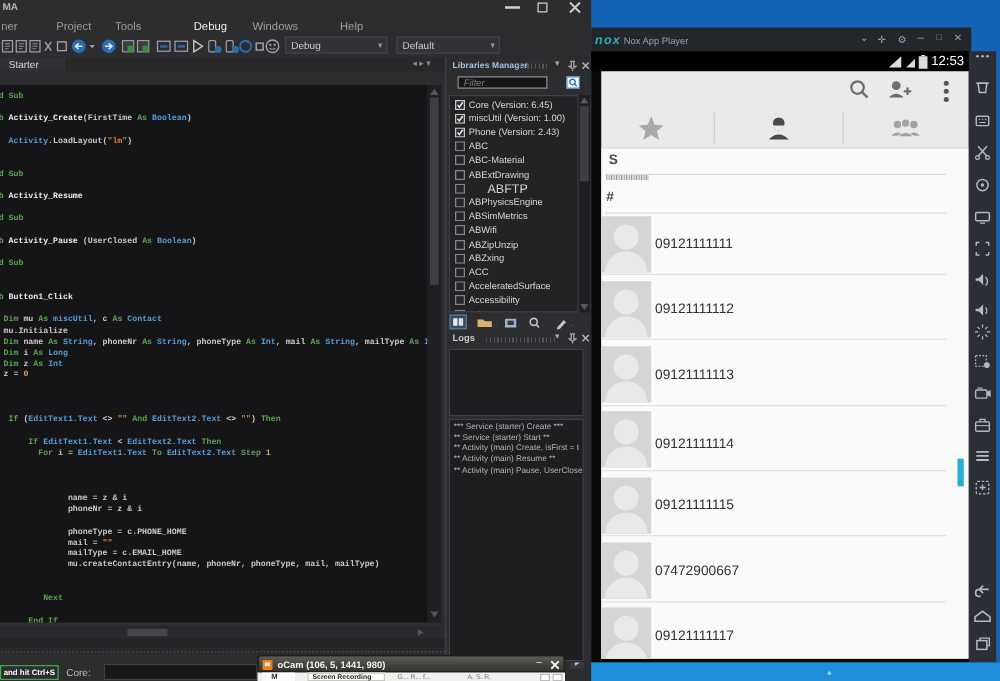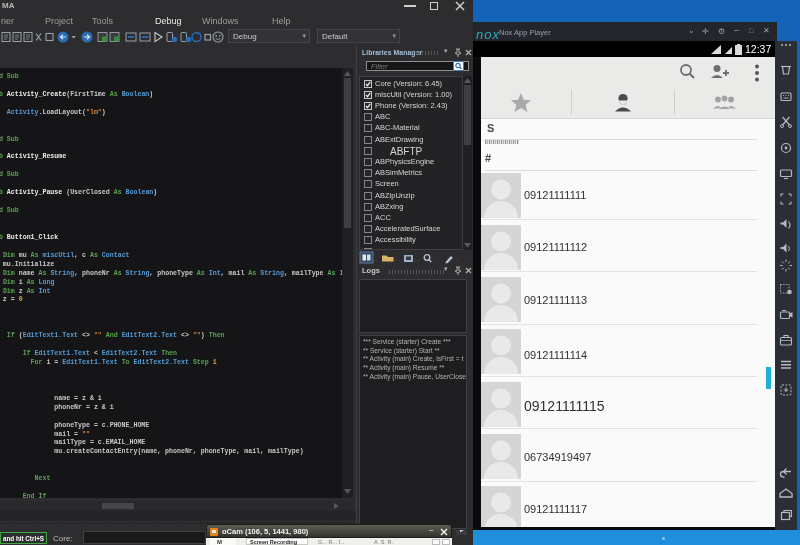--- a/index.html
+++ b/index.html
@@ -55,20 +55,25 @@
         <circle cx="188.5" cy="11.5" r="2.8" fill="#2a6cb4"></circle>
         <circle cx="196.5" cy="9" r="4.5" fill="none" stroke="#2a6cb4" stroke-width="1.4"></circle>
         <path d="M196.5 4.5 l2 1.6" stroke="#2a6cb4" stroke-width="1.4"></path>
         <rect x="205" y="6.5" width="5.5" height="5.5" fill="none" stroke="#9aa1a9" stroke-width="1.2"></rect>
         <circle cx="218" cy="9" r="5" fill="none" stroke="#9aa1a9" stroke-width="1.1"></circle>
         <circle cx="216.2" cy="7.8" r="0.9" fill="#9aa1a9"></circle>
         <circle cx="219.8" cy="7.8" r="0.9" fill="#9aa1a9"></circle>
         <path d="M215.5 10.5 q2.5 1.8 5 0" stroke="#9aa1a9" stroke-width="0.9" fill="none"></path>
       </svg><div class="abs" style="left:228px;top:1px;width:82px;height:14px;background:#333337;border:1px solid #434346;color:#cccccc;font-size:8px;padding:2px 0 0 4px">Debug<span style="position:absolute;right:3px;top:2px;color:#999;font-size:7px">▾</span></div><div class="abs" style="left:317px;top:1px;width:83px;height:14px;background:#333337;border:1px solid #434346;color:#cccccc;font-size:8px;padding:2px 0 0 4px">Default<span style="position:absolute;right:3px;top:2px;color:#999;font-size:7px">▾</span></div></div>
 
+  <div class="abs" style="left:0;top:46px;width:356px;height:11px;background:#28282b">
+    <div class="abs" style="left:0;top:0;width:52px;height:11px;background:#313135"></div>
+    <span class="abs" style="left:7px;top:1px;color:#d8d8d8;font-size:8px">Starter</span>
+    <span class="abs" style="left:330px;top:1px;color:#8a8a8a;font-size:7px">◂ ▸ ▾</span>
+  </div>
 
 
   <div class="abs" style="left:0;top:68px;width:342px;height:430px;background:#151517;overflow:hidden">
     <pre class="mono" id="code" style="position:absolute;left:-9px;top:5px;font-size:6.6px;line-height:8.93px;font-weight:bold;color:#c8c8c8"><span style="color:#5aa152">End Sub</span>
 
 <span style="color:#5aa152">Sub</span> <span style="color:#ececec">Activity_Create</span>(FirstTime <span style="color:#5aa152">As</span> <span style="color:#569cd6">Boolean</span>)
 
     <span style="color:#569cd6">Activity</span>.LoadLayout(<span style="color:#d0833c">"lm"</span>)
 
 
@@ -143,21 +148,21 @@
     <span class="abs" style="left:5px;top:2.5px;color:#a6c0dd;font-size:6.8px;font-weight:bold;letter-spacing:0.1px">Libraries Manager</span>
     <div class="abs" style="left:59px;top:5px;width:24px;height:4px;background-image:repeating-linear-gradient(90deg,#55555a 0 1px,transparent 1px 3px)"></div>
     <span class="abs" style="left:87px;top:1px;color:#a8a8a8;font-size:7px">▾</span>
     <svg class="abs" style="left:97px;top:2px" width="8" height="9">
         <path d="M2 1 h4 M3 1 v4 h-2 l3 2 3 -2 h-2 v-4 M4 7 v2" stroke="#a8a8a8" stroke-width="1" fill="none" transform="rotate(0 4 4)"></path>
       </svg>
     <svg class="abs" style="left:108px;top:3px" width="7" height="7">
         <path d="M1 1 L6 6 M6 1 L1 6" stroke="#b2b2b2" stroke-width="1.2"></path>
       </svg>
 
-    <div class="abs" style="left:9px;top:15px;width:103px;height:10px;background:#161617;border:1px solid #8f8f92;color:#7d7d80;font-size:7.5px;font-style:italic;padding-left:4px">Filter</div>
+    <div class="abs" style="left:9px;top:15px;width:72px;height:10px;background:#161617;border:1px solid #8f8f92;color:#7d7d80;font-size:7.5px;font-style:italic;padding-left:4px">Filter</div>
     <div class="abs" style="left:96px;top:15px;width:11px;height:10px;background:#fff;border:1px solid #4a7cb8"></div>
     <svg class="abs" style="left:97px;top:16px" width="9" height="8">
         <circle cx="4" cy="3.5" r="2.2" fill="none" stroke="#2f6fb8" stroke-width="1.2"></circle>
         <path d="M5.5 5 L7.5 7" stroke="#2f6fb8" stroke-width="1.2"></path>
       </svg>
 
     <div class="abs" id="liblist" style="left:2px;top:30px;width:104px;height:174px;background:#232326;border:1px solid #3f3f46;overflow:hidden">
         <svg class="abs" style="left:4px;top:2.5px" width="8" height="8">
           <rect x="0.5" y="0.5" width="7" height="7" fill="#2a2a2d" stroke="#c8c8c8"></rect>
           <path d="M2 4 L3.5 5.7 L6.2 1.8" stroke="#efefef" stroke-width="1.2" fill="none"></path>
@@ -193,21 +198,21 @@
           <rect x="0.5" y="0.5" width="7" height="7" fill="#26262a" stroke="#85858a"></rect>
         </svg>
         <span class="abs" style="left:15px;top:79.89999999999999px;color:#d6d6d6;font-size:7.5px;white-space:nowrap">ABPhysicsEngine</span>
         <svg class="abs" style="left:4px;top:92.1px" width="8" height="8">
           <rect x="0.5" y="0.5" width="7" height="7" fill="#26262a" stroke="#85858a"></rect>
         </svg>
         <span class="abs" style="left:15px;top:91.1px;color:#d6d6d6;font-size:7.5px;white-space:nowrap">ABSimMetrics</span>
         <svg class="abs" style="left:4px;top:103.3px" width="8" height="8">
           <rect x="0.5" y="0.5" width="7" height="7" fill="#26262a" stroke="#85858a"></rect>
         </svg>
-        <span class="abs" style="left:15px;top:102.3px;color:#d6d6d6;font-size:7.5px;white-space:nowrap">Screen</span>
+        <span class="abs" style="left:15px;top:102.3px;color:#d6d6d6;font-size:7.5px;white-space:nowrap">ABWifi</span>
         <svg class="abs" style="left:4px;top:114.5px" width="8" height="8">
           <rect x="0.5" y="0.5" width="7" height="7" fill="#26262a" stroke="#85858a"></rect>
         </svg>
         <span class="abs" style="left:15px;top:113.5px;color:#d6d6d6;font-size:7.5px;white-space:nowrap">ABZipUnzip</span>
         <svg class="abs" style="left:4px;top:125.69999999999999px" width="8" height="8">
           <rect x="0.5" y="0.5" width="7" height="7" fill="#26262a" stroke="#85858a"></rect>
         </svg>
         <span class="abs" style="left:15px;top:124.69999999999999px;color:#d6d6d6;font-size:7.5px;white-space:nowrap">ABZxing</span>
         <svg class="abs" style="left:4px;top:136.89999999999998px" width="8" height="8">
           <rect x="0.5" y="0.5" width="7" height="7" fill="#26262a" stroke="#85858a"></rect>
@@ -262,42 +267,42 @@
 
     <div class="abs" style="left:2px;top:233px;width:108px;height:54px;background:#1e1e21;border:1px solid #3f3f46"></div>
 
     <div class="abs" style="left:2px;top:289px;width:108px;height:194px;background:#1e1e21;border:1px solid #3f3f46;overflow:hidden">
       <div style="color:#b4b4b4;font-size:6.6px;line-height:8.7px;padding:2px 0 0 3px;white-space:nowrap">*** Service (starter) Create ***<br>** Service (starter) Start **<br>** Activity (main) Create, isFirst = t<br>** Activity (main) Resume **<br>** Activity (main) Pause, UserClose</div>
     </div>
   </div>
 </div>
 
 <div class="abs" style="left:473px;top:22px;width:304px;height:19px;background:#23262b">
-  <span style="position:absolute;left:3px;top:5px;color:#29afbe;font-size:13px;font-weight:normal;font-style:italic;letter-spacing:1px">nox</span>
+  <span style="position:absolute;left:3px;top:5px;color:#29afbe;font-size:10px;font-weight:bold;font-style:italic;letter-spacing:1px">nox</span>
   <span style="position:absolute;left:26px;top:5.5px;color:#9aa0a8;font-size:7.5px">Nox App Player</span>
   <span style="position:absolute;left:215px;top:4px;color:#9aa0a8;font-size:8px">⌄</span>
   <span style="position:absolute;left:229px;top:5px;color:#9aa0a8;font-size:8px">✛</span>
   <span style="position:absolute;left:245px;top:5px;color:#9aa0a8;font-size:8px">⚙</span>
   <span style="position:absolute;left:261px;top:3px;color:#9aa0a8;font-size:9px">–</span>
   <span style="position:absolute;left:276px;top:5px;color:#9aa0a8;font-size:7px">□</span>
   <span style="position:absolute;left:290px;top:4px;color:#9aa0a8;font-size:8px">✕</span>
 </div>
 
 <div class="abs" style="left:473px;top:41px;width:303px;height:489px;background:#0a0a0c"></div>
 
 <div class="abs" id="statusbar" style="left:473px;top:41px;width:303px;height:16px;background:#000">
   <svg class="abs" style="left:237px;top:3px" width="12" height="11">
       <path d="M1 10 L11 10 L11 1 Z" fill="#dcdcdc"></path>
     </svg>
   <svg class="abs" style="left:251px;top:5px" width="9" height="9">
       <path d="M1 8 L8 8 L8 1 Z" fill="#dcdcdc"></path>
     </svg>
   <div class="abs" style="left:262px;top:4px;width:7px;height:10px;background:#dcdcdc"></div>
     <div class="abs" style="left:264px;top:3px;width:3px;height:1px;background:#dcdcdc"></div>
-  <span class="abs" style="left:272px;top:2px;color:#fff;font-size:10.5px">12:37</span>
+  <span class="abs" style="left:272px;top:2px;color:#fff;font-size:10.5px">12:53</span>
 </div>
 
 <div class="abs" id="app" style="left:481px;top:57px;width:294px;height:470px;background:#eaeae9;overflow:hidden">
 
   <svg class="abs" style="left:198px;top:6px" width="18" height="18">
       <circle cx="7" cy="7" r="5" fill="none" stroke="#6e6e6e" stroke-width="1.8"></circle>
       <path d="M10.5 10.5 L15 15" stroke="#6e6e6e" stroke-width="2"></path>
     </svg>
   <svg class="abs" style="left:229px;top:7px" width="20" height="16">
       <circle cx="7" cy="4.5" r="3.5" fill="#6e6e6e"></circle>
@@ -364,28 +369,28 @@
           <circle cx="20" cy="16.5" r="10" fill="#eae9e9"></circle>
           <path d="M3 45 A17 17 0 0 1 37 45 Z" fill="#eae9e9"></path>
         </svg></div>
       <span class="abs" style="left:43px;top:230px;color:#303030;font-size:11px">09121111114</span>
       <div class="abs" style="left:1px;top:256.9px;width:275px;height:1px;background:#e2e2e2"></div>
       <div class="abs" style="left:0;top:262.7px;width:40px;height:45px;background:#d5d5d5;overflow:hidden">
     <svg width="40" height="45">
           <circle cx="20" cy="16.5" r="10" fill="#eae9e9"></circle>
           <path d="M3 45 A17 17 0 0 1 37 45 Z" fill="#eae9e9"></path>
         </svg></div>
-      <span class="abs" style="left:43px;top:279.2px;color:#303030;font-size:14px">09121111115</span>
+      <span class="abs" style="left:43px;top:279.2px;color:#303030;font-size:11px">09121111115</span>
       <div class="abs" style="left:1px;top:309.2px;width:275px;height:1px;background:#e2e2e2"></div>
       <div class="abs" style="left:0;top:315px;width:40px;height:45px;background:#d5d5d5;overflow:hidden">
     <svg width="40" height="45">
           <circle cx="20" cy="16.5" r="10" fill="#eae9e9"></circle>
           <path d="M3 45 A17 17 0 0 1 37 45 Z" fill="#eae9e9"></path>
         </svg></div>
-      <span class="abs" style="left:43px;top:331.5px;color:#303030;font-size:11px">06734919497</span>
+      <span class="abs" style="left:43px;top:331.5px;color:#303030;font-size:11px">07472900667</span>
       <div class="abs" style="left:1px;top:361.5px;width:275px;height:1px;background:#e2e2e2"></div>
       <div class="abs" style="left:0;top:367.29999999999995px;width:40px;height:45px;background:#d5d5d5;overflow:hidden">
     <svg width="40" height="45">
           <circle cx="20" cy="16.5" r="10" fill="#eae9e9"></circle>
           <path d="M3 45 A17 17 0 0 1 37 45 Z" fill="#eae9e9"></path>
         </svg></div>
       <span class="abs" style="left:43px;top:383.79999999999995px;color:#303030;font-size:11px">09121111117</span>
     </div>
 
   <div class="abs" style="left:285px;top:310px;width:5px;height:22px;background:#22aed6"></div>

